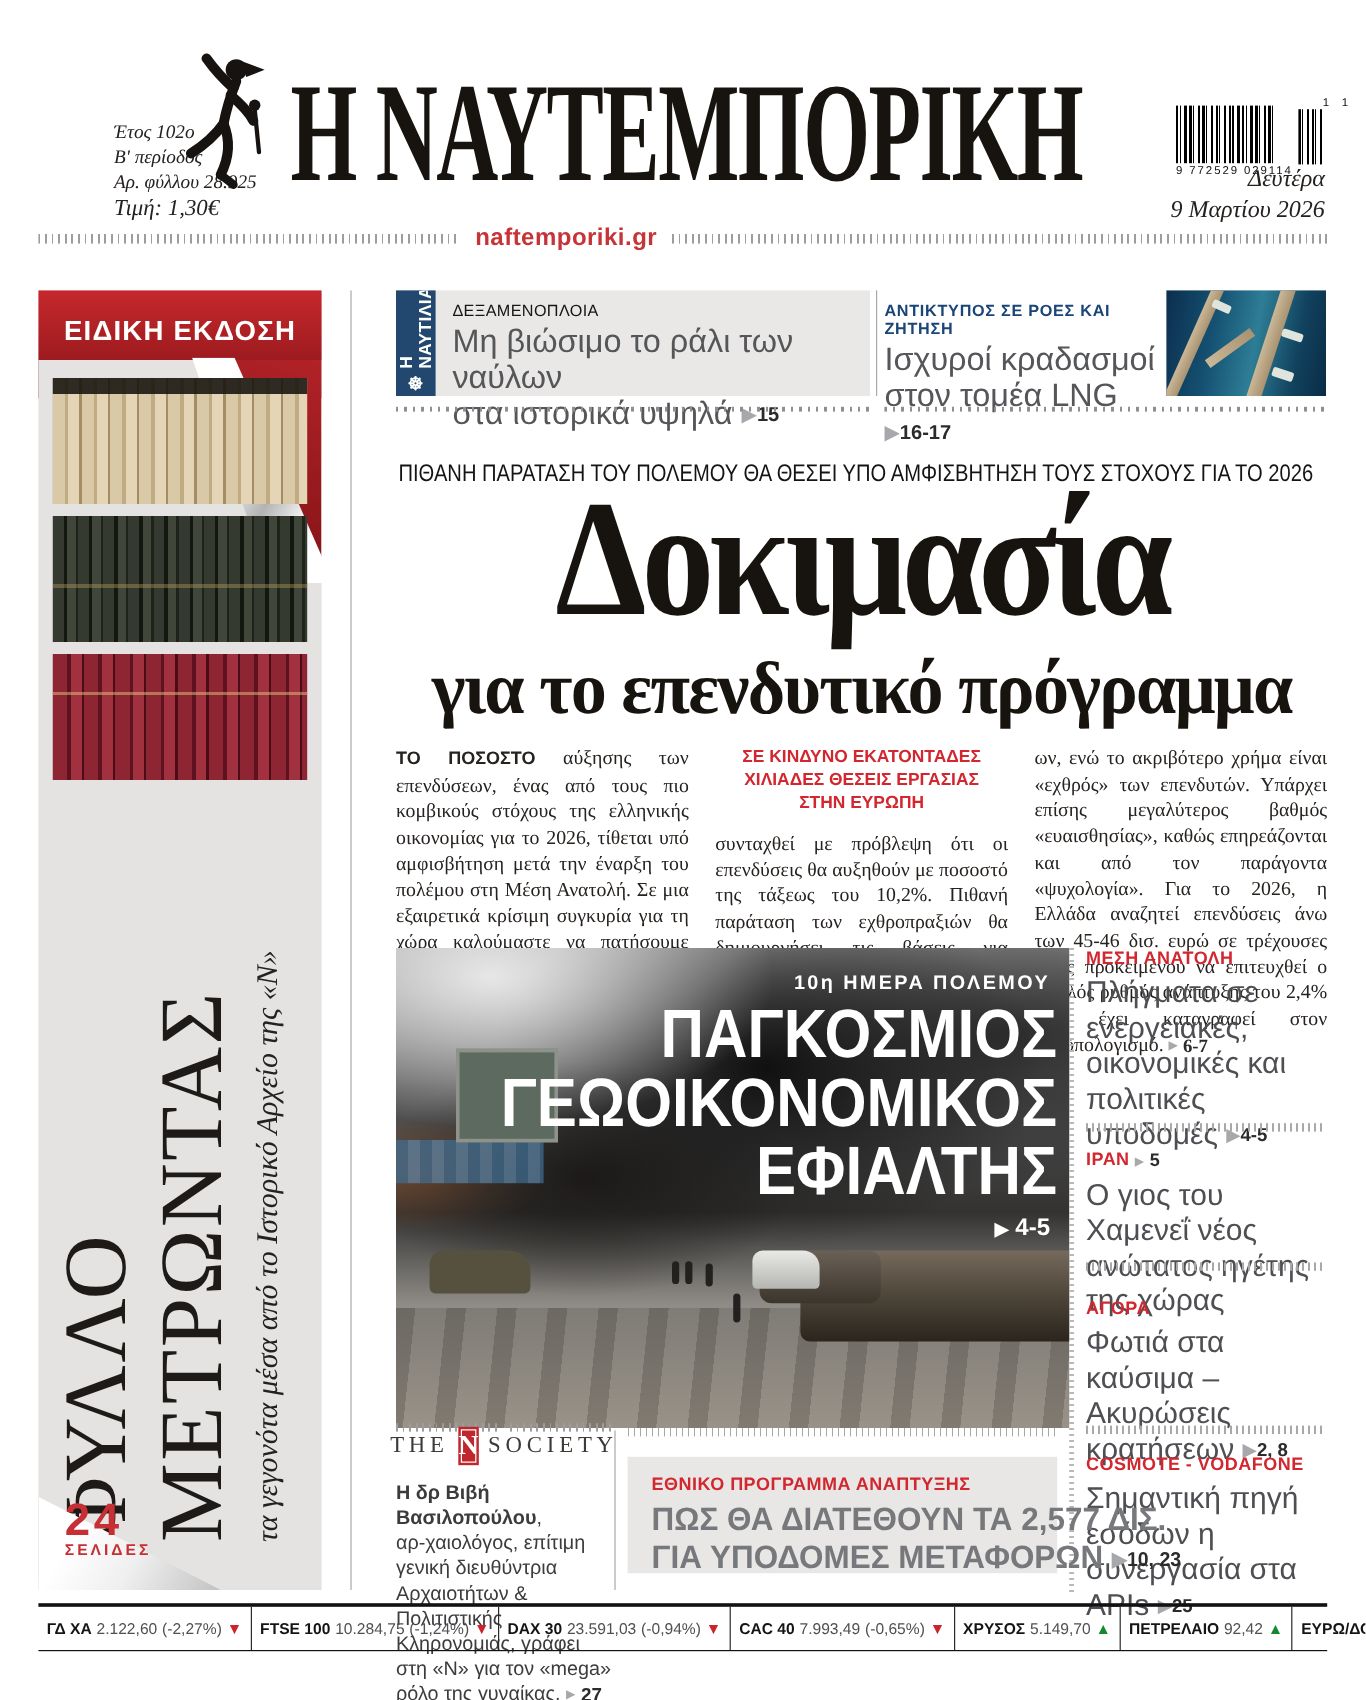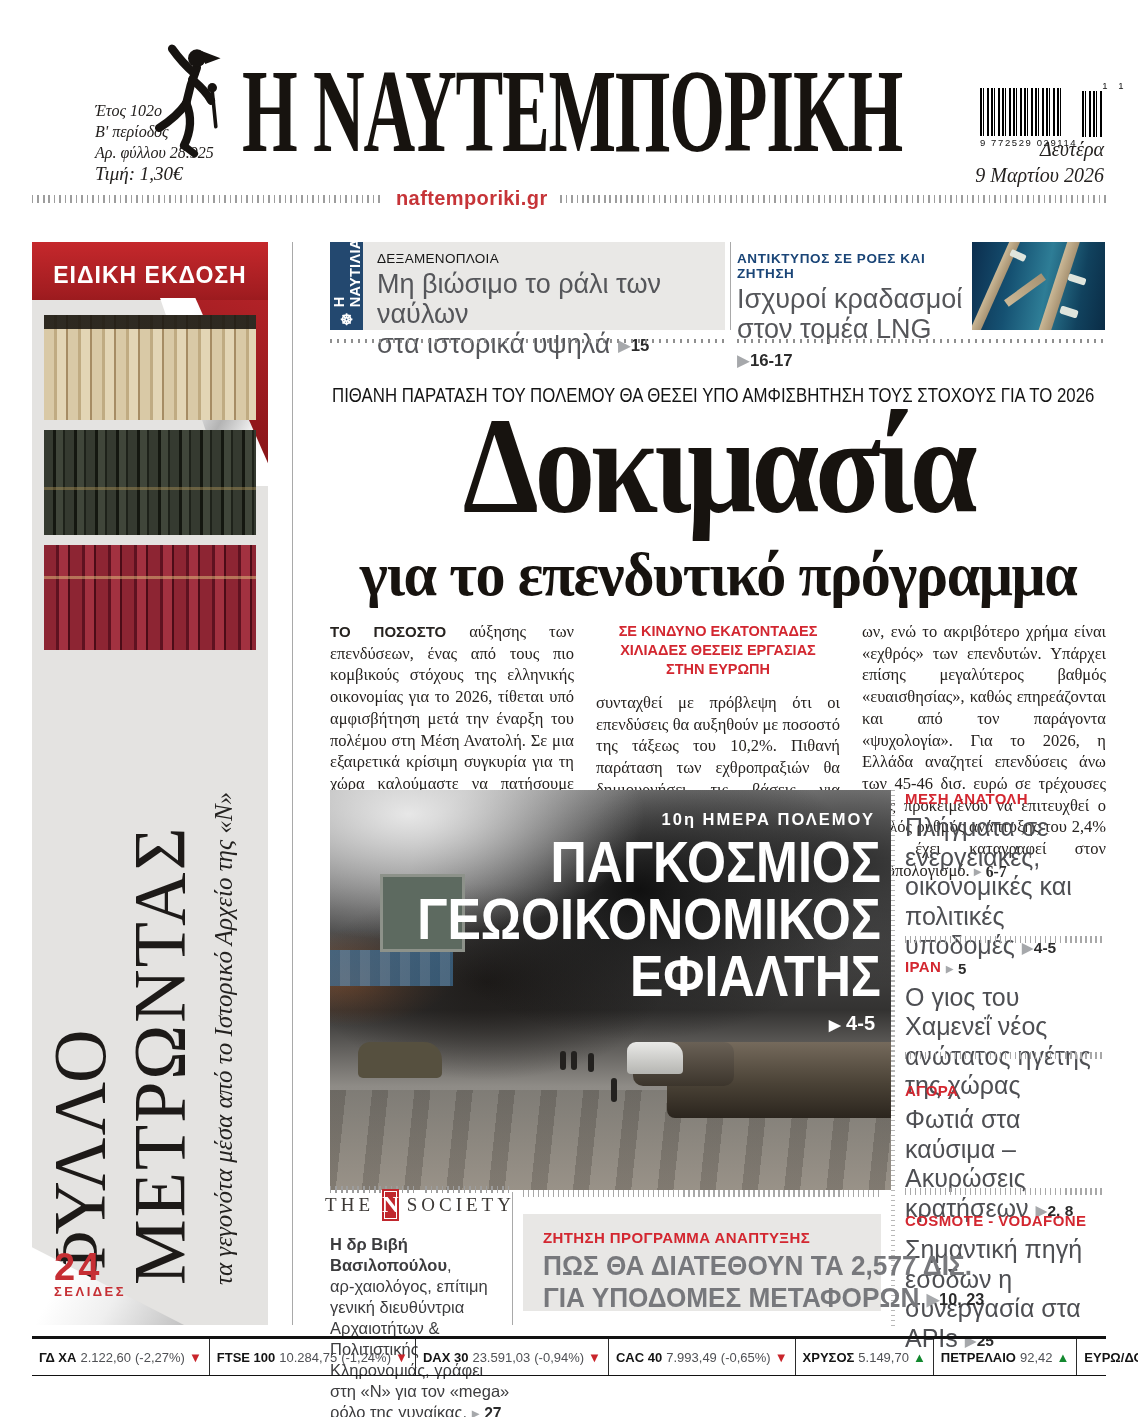--- a/index.html
+++ b/index.html
@@ -374,21 +374,21 @@
       <span class="soc-word">SOCIETY</span>
     </div>
     <div class="soc-text">
       <b>Η δρ Βιβή Βασιλοπούλου</b><span>, αρ‑χαιολόγος, επίτιμη γενική διευθύντρια Αρχαιοτήτων &amp; Πολιτιστικής Κληρονομιάς, γράφει στη «Ν» για τον «mega» ρόλο της γυναίκας. </span><span class="pref"><span class="arr">▶</span> <b style="color:#2b2b2b;">27</b></span>
     </div>
   </div>
   <div class="vline" style="left:512px;top:1192px;height:133px;"></div>
 
   <div class="rule-ticks" style="position:absolute;left:523px;top:1190px;width:358px;"></div>
   <div class="program">
-    <div class="kicker-red">ΖΗΤΗΣΗ ΠΡΟΓΡΑΜΜΑ ΑΝΑΠΤΥΞΗΣ</div>
+    <div class="kicker-red">ΕΘΝΙΚΟ ΠΡΟΓΡΑΜΜΑ ΑΝΑΠΤΥΞΗΣ</div>
     <div class="program-headline">
       <span>ΠΩΣ ΘΑ ΔΙΑΤΕΘΟΥΝ ΤΑ 2,577 ΔΙΣ.</span><br>
       <span>ΓΙΑ ΥΠΟΔΟΜΕΣ ΜΕΤΑΦΟΡΩΝ </span><span class="pref"><span class="arr">▶</span><b>10, 23</b></span>
     </div>
   </div>
 
   <div class="ticker">
     <div class="t-item">
       <span class="t-label">ΓΔ ΧΑ</span>
       <span class="t-val">2.122,60</span>

